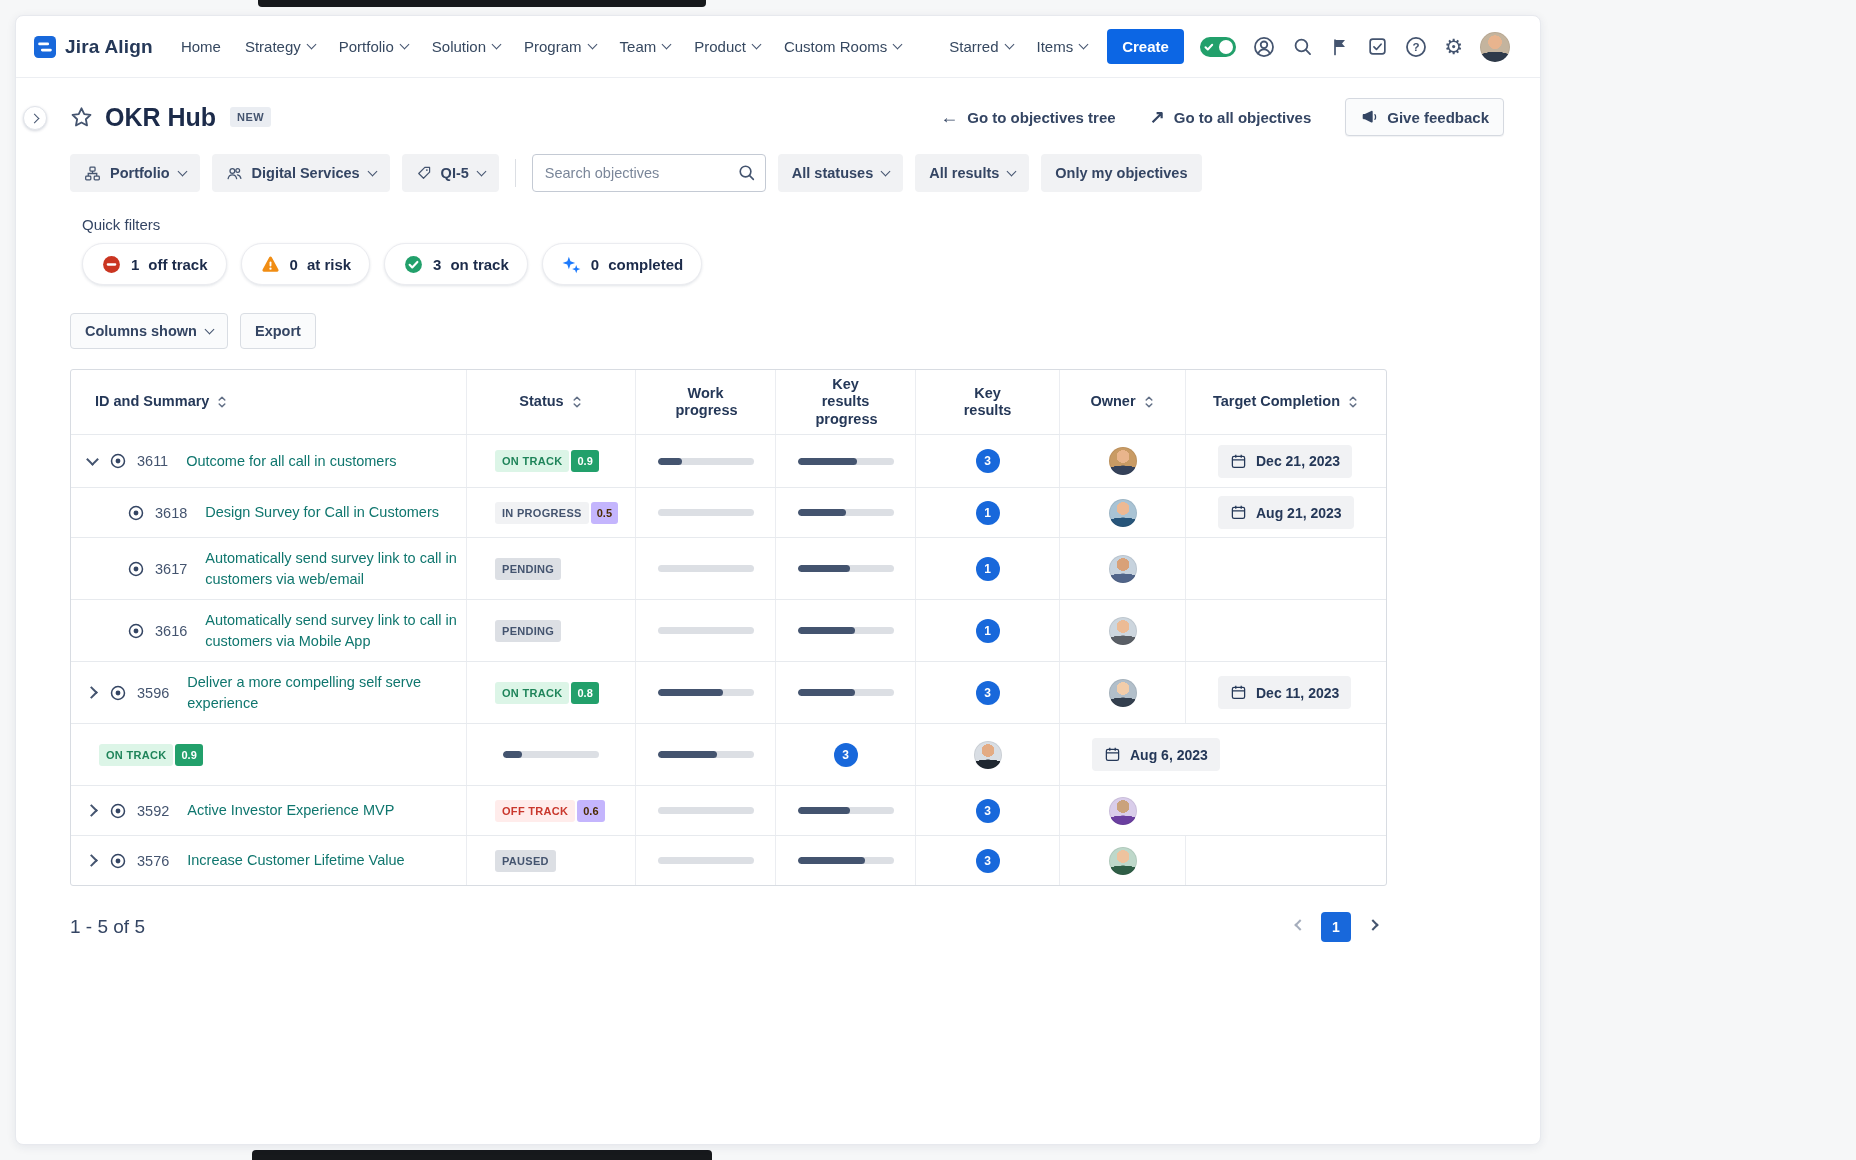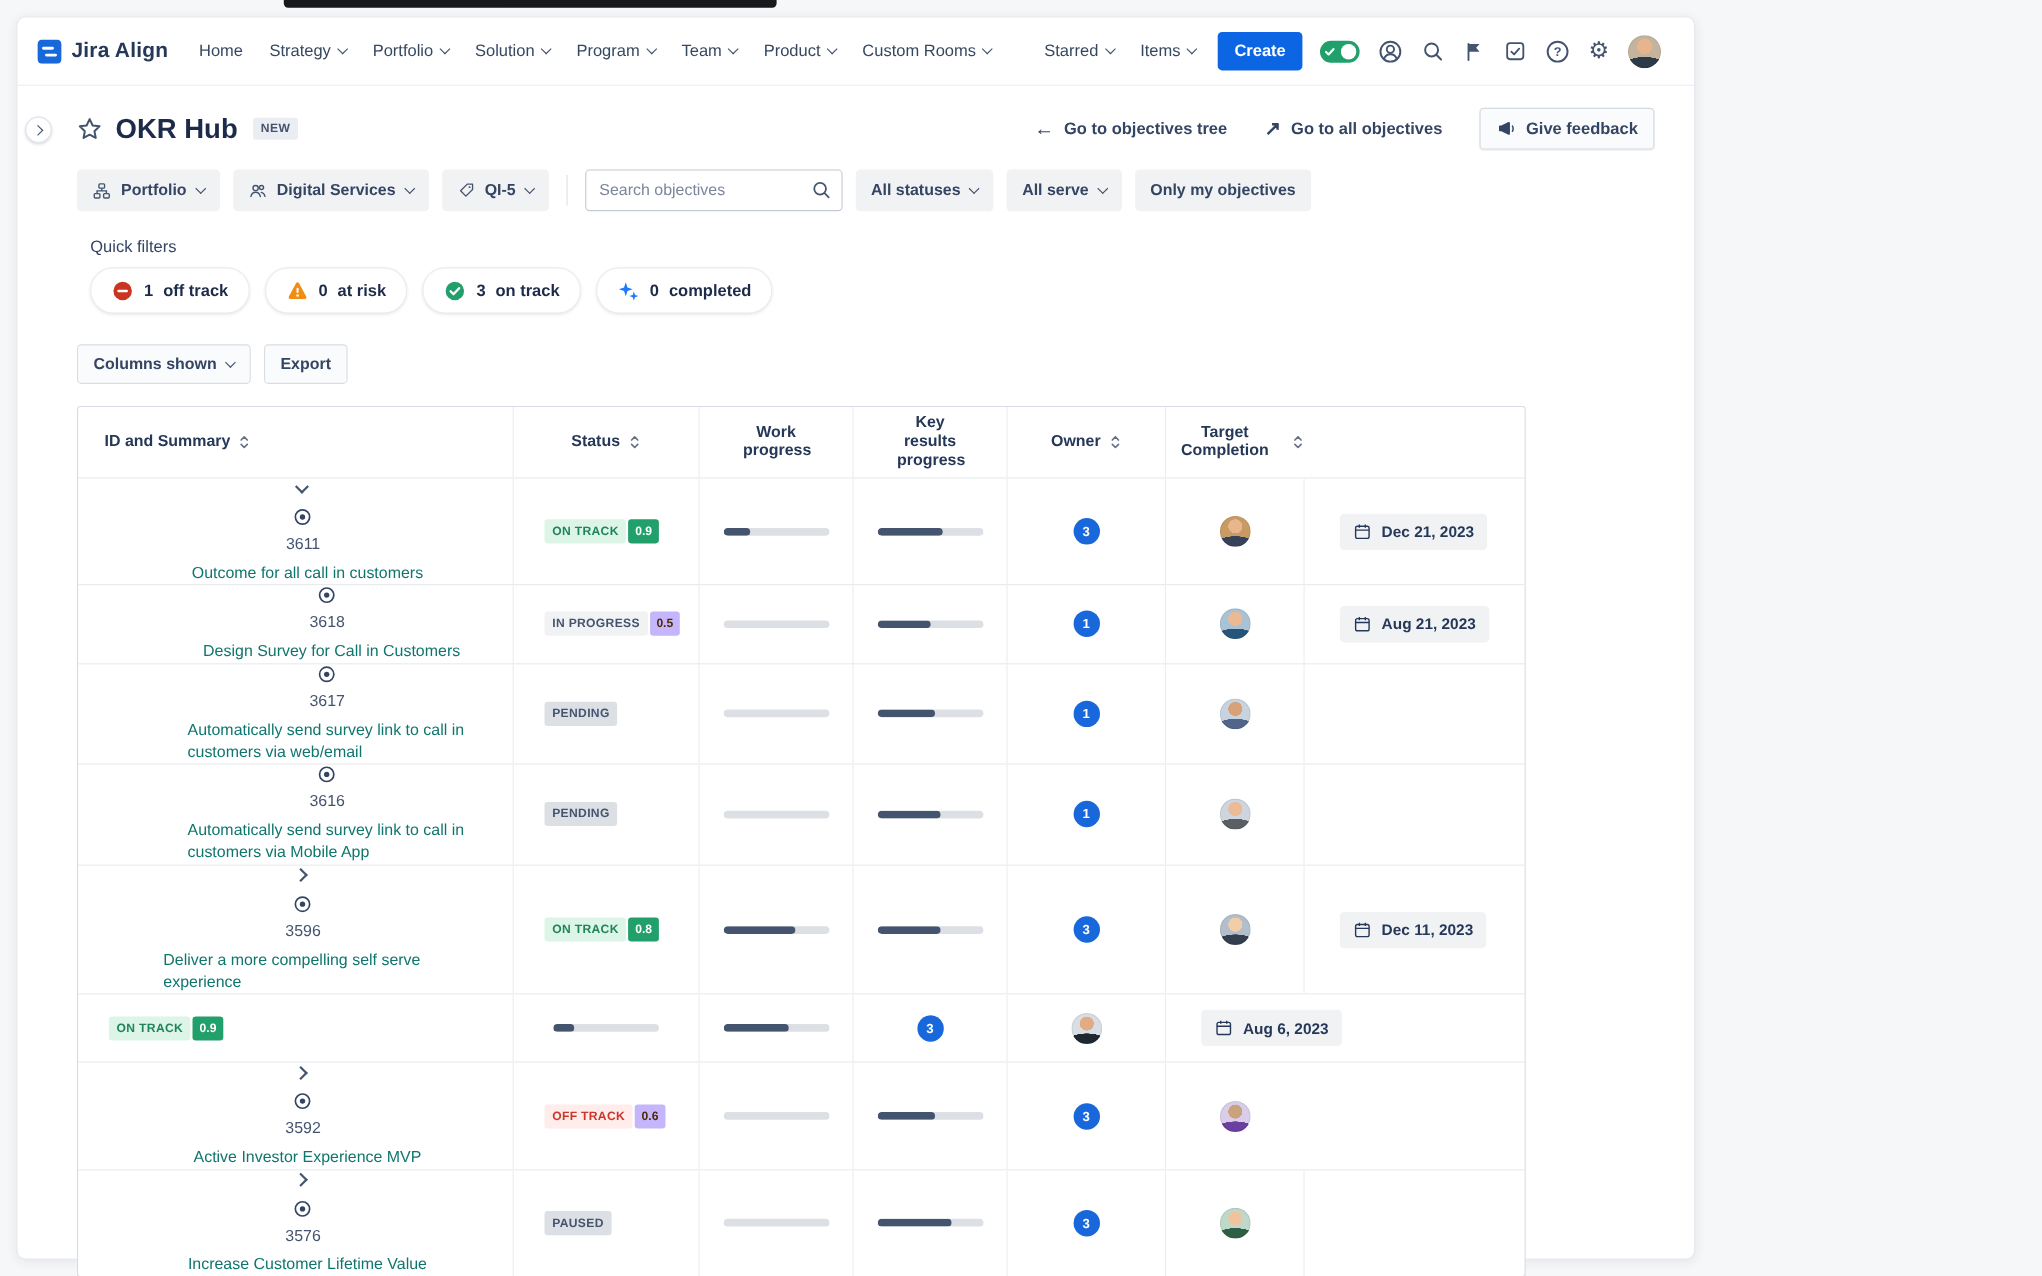--- a/index.html
+++ b/index.html
@@ -84,21 +84,21 @@
   .tbl{width:1317px;margin:20px 0 0 54px;border:1px solid #D8DCE2;border-radius:3px;background:#fff;}
   .thead,.tr{display:grid;grid-template-columns:396px 169px 140px 140px 144px 126px 200px;}
   .th{display:flex;align-items:center;justify-content:center;gap:7px;min-height:64px;border-right:1px solid #EBEDF1;font-size:14.5px;font-weight:700;color:#253858;text-align:center;line-height:1.2;}
   .th:last-child{border-right:none;}
   .th.left{justify-content:flex-start;padding-left:24px;text-align:left;}
   .th .wrap{width:60px;}
   .tr{border-top:1px solid #E7EAEE;}
   .td{display:flex;align-items:center;border-right:1px solid #EBEDF1;min-height:49px;}
   .td:last-child{border-right:none;}
   .h52 .td{min-height:52px;} .h61 .td{min-height:61px;}
-  .td-id{padding-left:12px;gap:8px;flex-direction:column;}
+  .td-id{padding-left:12px;gap:8px;}
   .tr.child .td-id{padding-left:56px;}
   .twisty{width:18px;height:18px;display:inline-flex;align-items:center;justify-content:center;flex:none;cursor:pointer;}
   .twisty::before{content:"";width:7px;height:7px;border-right:2px solid #44546F;border-bottom:2px solid #44546F;display:block;}
   .twisty.open::before{transform:rotate(45deg);margin-top:-3px;}
   .twisty.closed::before{transform:rotate(-45deg);margin-left:-2px;}
   .rid{font-size:14.5px;color:#44546F;margin-left:2px;flex:none;}
   .rsum{font-size:14.5px;color:#0f766e;max-width:262px;margin-left:10px;line-height:1.4;}
   .td-status{padding-left:28px;gap:2px;}
   .status{font-size:11px;font-weight:700;letter-spacing:.3px;padding:5px 7px;border-radius:3px;white-space:nowrap;}
   .st-green{background:#DCF5E7;color:#1F845A;}
@@ -283,21 +283,21 @@
       <svg class="mag" width="19" height="19" viewBox="0 0 20 20" fill="none" stroke="#44546F" stroke-width="1.7" stroke-linecap="round">
           <circle cx="9" cy="9" r="5.6"></circle>
           <path d="M13.3 13.3 17.2 17.2"></path>
         </svg>
     </span>
     <button class="subtle-btn">
         <span>All statuses</span>
         <i class="chev"></i>
       </button>
     <button class="subtle-btn">
-        <span>All serve</span>
+        <span>All results</span>
         <i class="chev"></i>
       </button>
     <button class="subtle-btn">
         <span>Only my objectives</span>
       </button>
   </div>
 
   <div class="qf-label">Quick filters</div>
   <div class="quick-filters">
     <button class="qf">
@@ -361,20 +361,23 @@
             <path d="M3.2 9 6 11.8 8.8 9"></path>
           </svg>
       </div>
       <div class="th">
           <span class="wrap">Work progress</span>
         </div>
       <div class="th">
           <span class="wrap">Key results progress</span>
         </div>
       <div class="th">
+          <span class="wrap">Key results</span>
+        </div>
+      <div class="th">
         <span>Owner</span>
         <svg width="12" height="14" viewBox="0 0 12 14" fill="none" stroke="#626F86" stroke-width="1.5" stroke-linecap="round" stroke-linejoin="round">
             <path d="M3.2 5 6 2.2 8.8 5"></path>
             <path d="M3.2 9 6 11.8 8.8 9"></path>
           </svg>
       </div>
       <div class="th">
         <span>Target Completion</span>
         <svg width="12" height="14" viewBox="0 0 12 14" fill="none" stroke="#626F86" stroke-width="1.5" stroke-linecap="round" stroke-linejoin="round">
             <path d="M3.2 5 6 2.2 8.8 5"></path>

